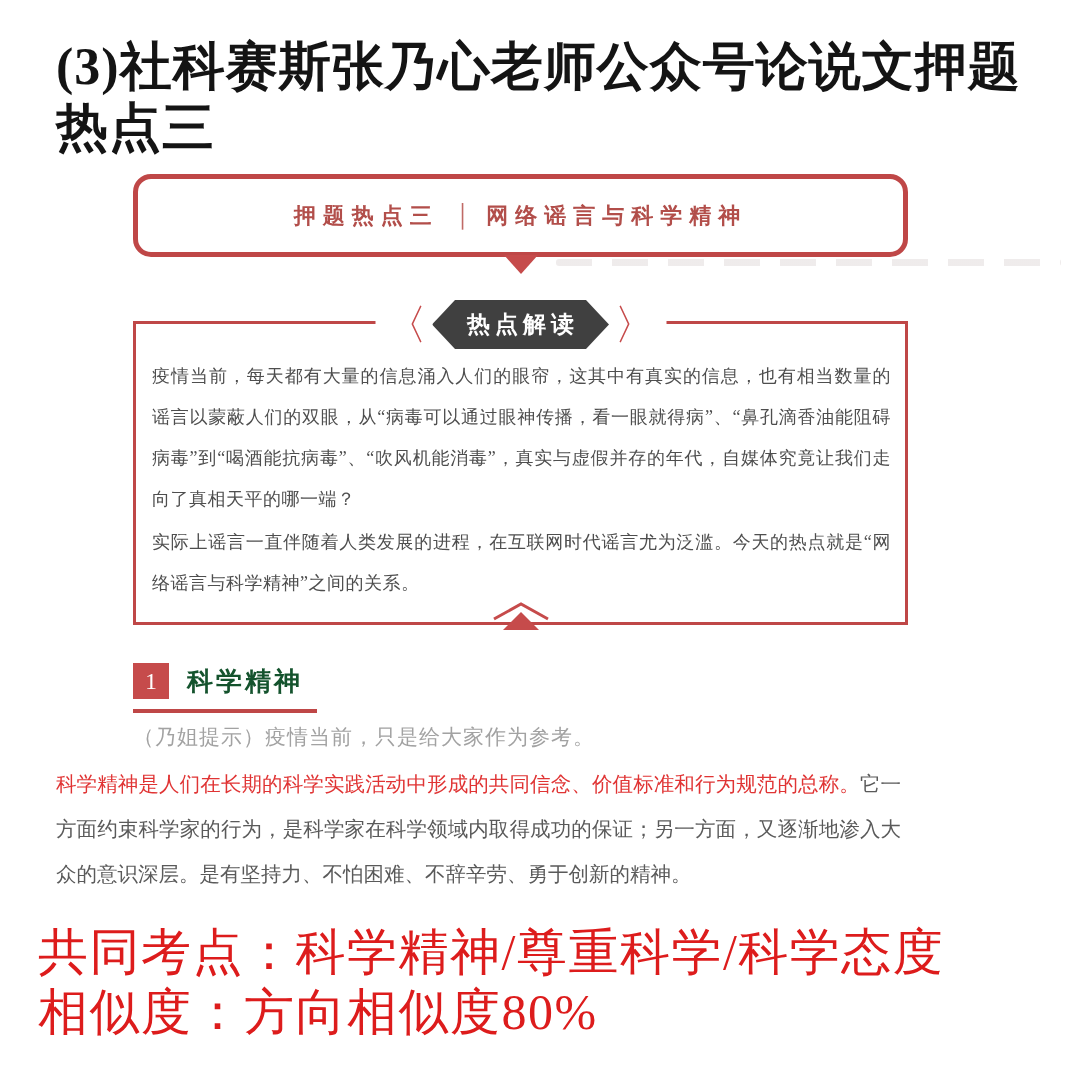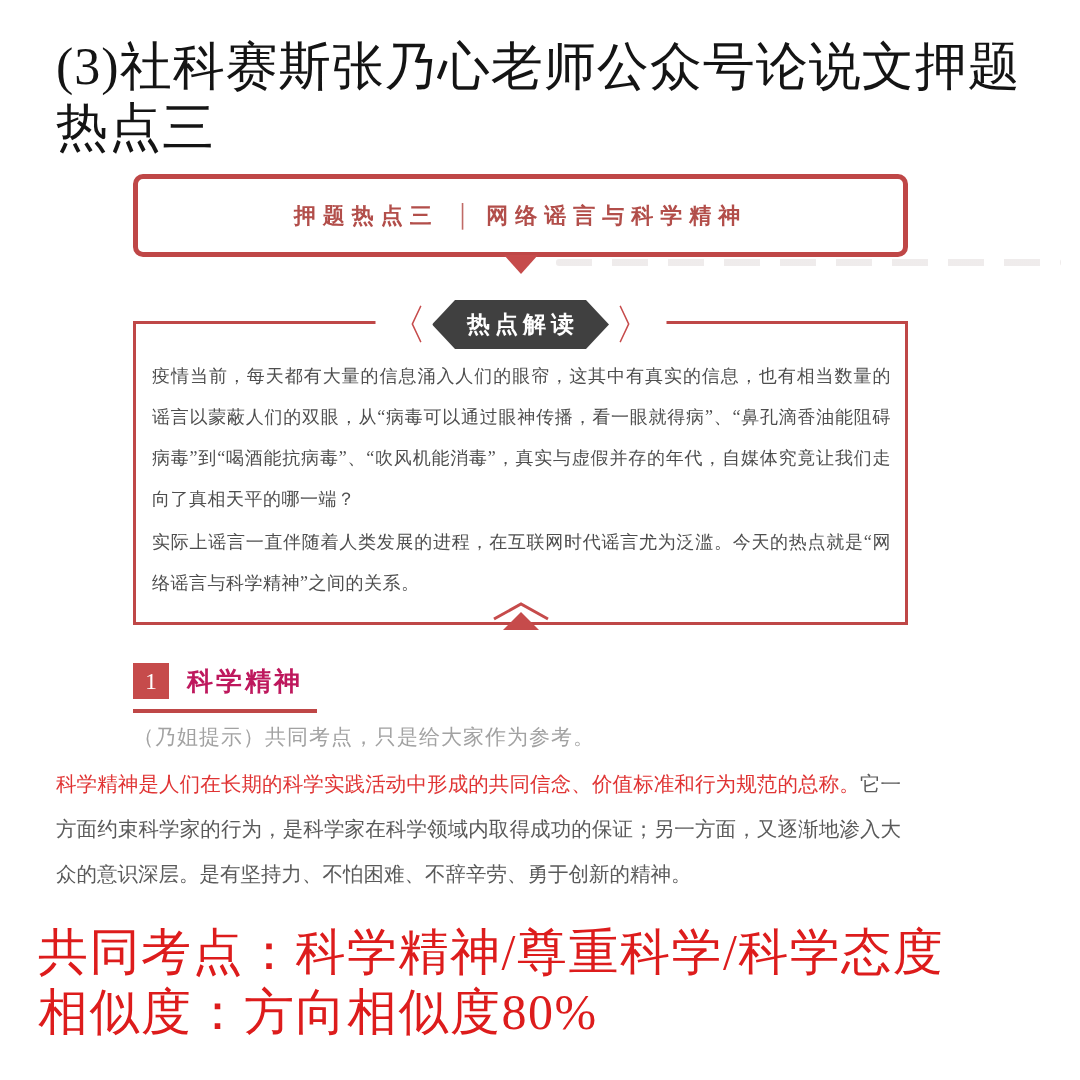--- a/index.html
+++ b/index.html
@@ -10,33 +10,33 @@
     position: relative;
     overflow: hidden;
     font-family: "Liberation Serif", "DejaVu Serif", serif;
   }
 
   
   .main-title {
     margin: 36px 30px 0 56px;
     font-size: 52px;
     line-height: 61px;
-    font-weight: 400;
+    font-weight: 700;
     color: #141414;
     letter-spacing: 1px;
   }
 
   
   .banner {
     position: relative;
     margin: 16px 0 0 133px;
     width: 775px;
     height: 83px;
     border: 5px solid #bf4747;
-    border-radius: 10px;
+    border-radius: 18px;
     display: flex;
     align-items: center;
     justify-content: center;
   }
   .banner-text {
     display: flex;
     align-items: center;
     gap: 16px;
     color: #b24e4a;
     font-size: 22px;
@@ -126,21 +126,21 @@
     width: 36px; height: 36px;
     background: #c64b4b;
     color: #ffffff;
     display: flex;
     align-items: center;
     justify-content: center;
     font-size: 24px;
     font-weight: 400;
   }
   .section-title {
-    color: #be185d;
+    color: #14532d;
     font-size: 26px;
     font-weight: bold;
     letter-spacing: 3px;
   }
   .hint {
     margin: 10px 0 0 133px;
     font-size: 21px;
     color: #a2a2a2;
     letter-spacing: 1px;
   }
@@ -195,21 +195,21 @@
     <polyline points="8,18 35,3 62,18" fill="none" stroke="#c64b4b" stroke-width="3"></polyline>
     <polygon points="17,29 35,11 53,29" fill="#c64b4b"></polygon>
   </svg>
 </div>
 
 <div class="section-header">
   <span class="section-num">1</span>
   <span class="section-title">科学精神</span>
 </div>
 
-<p class="hint">（乃姐提示）共同考点，只是给大家作为参考。</p>
+<p class="hint">（乃姐提示）疫情当前，只是给大家作为参考。</p>
 
 <p class="definition"><span class="def-highlight">科学精神是人们在长期的科学实践活动中形成的共同信念、价值标准和行为规范的总称。</span><span class="def-rest">它一方面约束科学家的行为，是科学家在科学领域内取得成功的保证；另一方面，又逐渐地渗入大众的意识深层。是有坚持力、不怕困难、不辞辛劳、勇于创新的精神。</span></p>
 
 <div class="footer-note">
   <div>共同考点：科学精神/尊重科学/科学态度</div>
   <div>相似度：方向相似度80%</div>
 </div>
 
 
 

